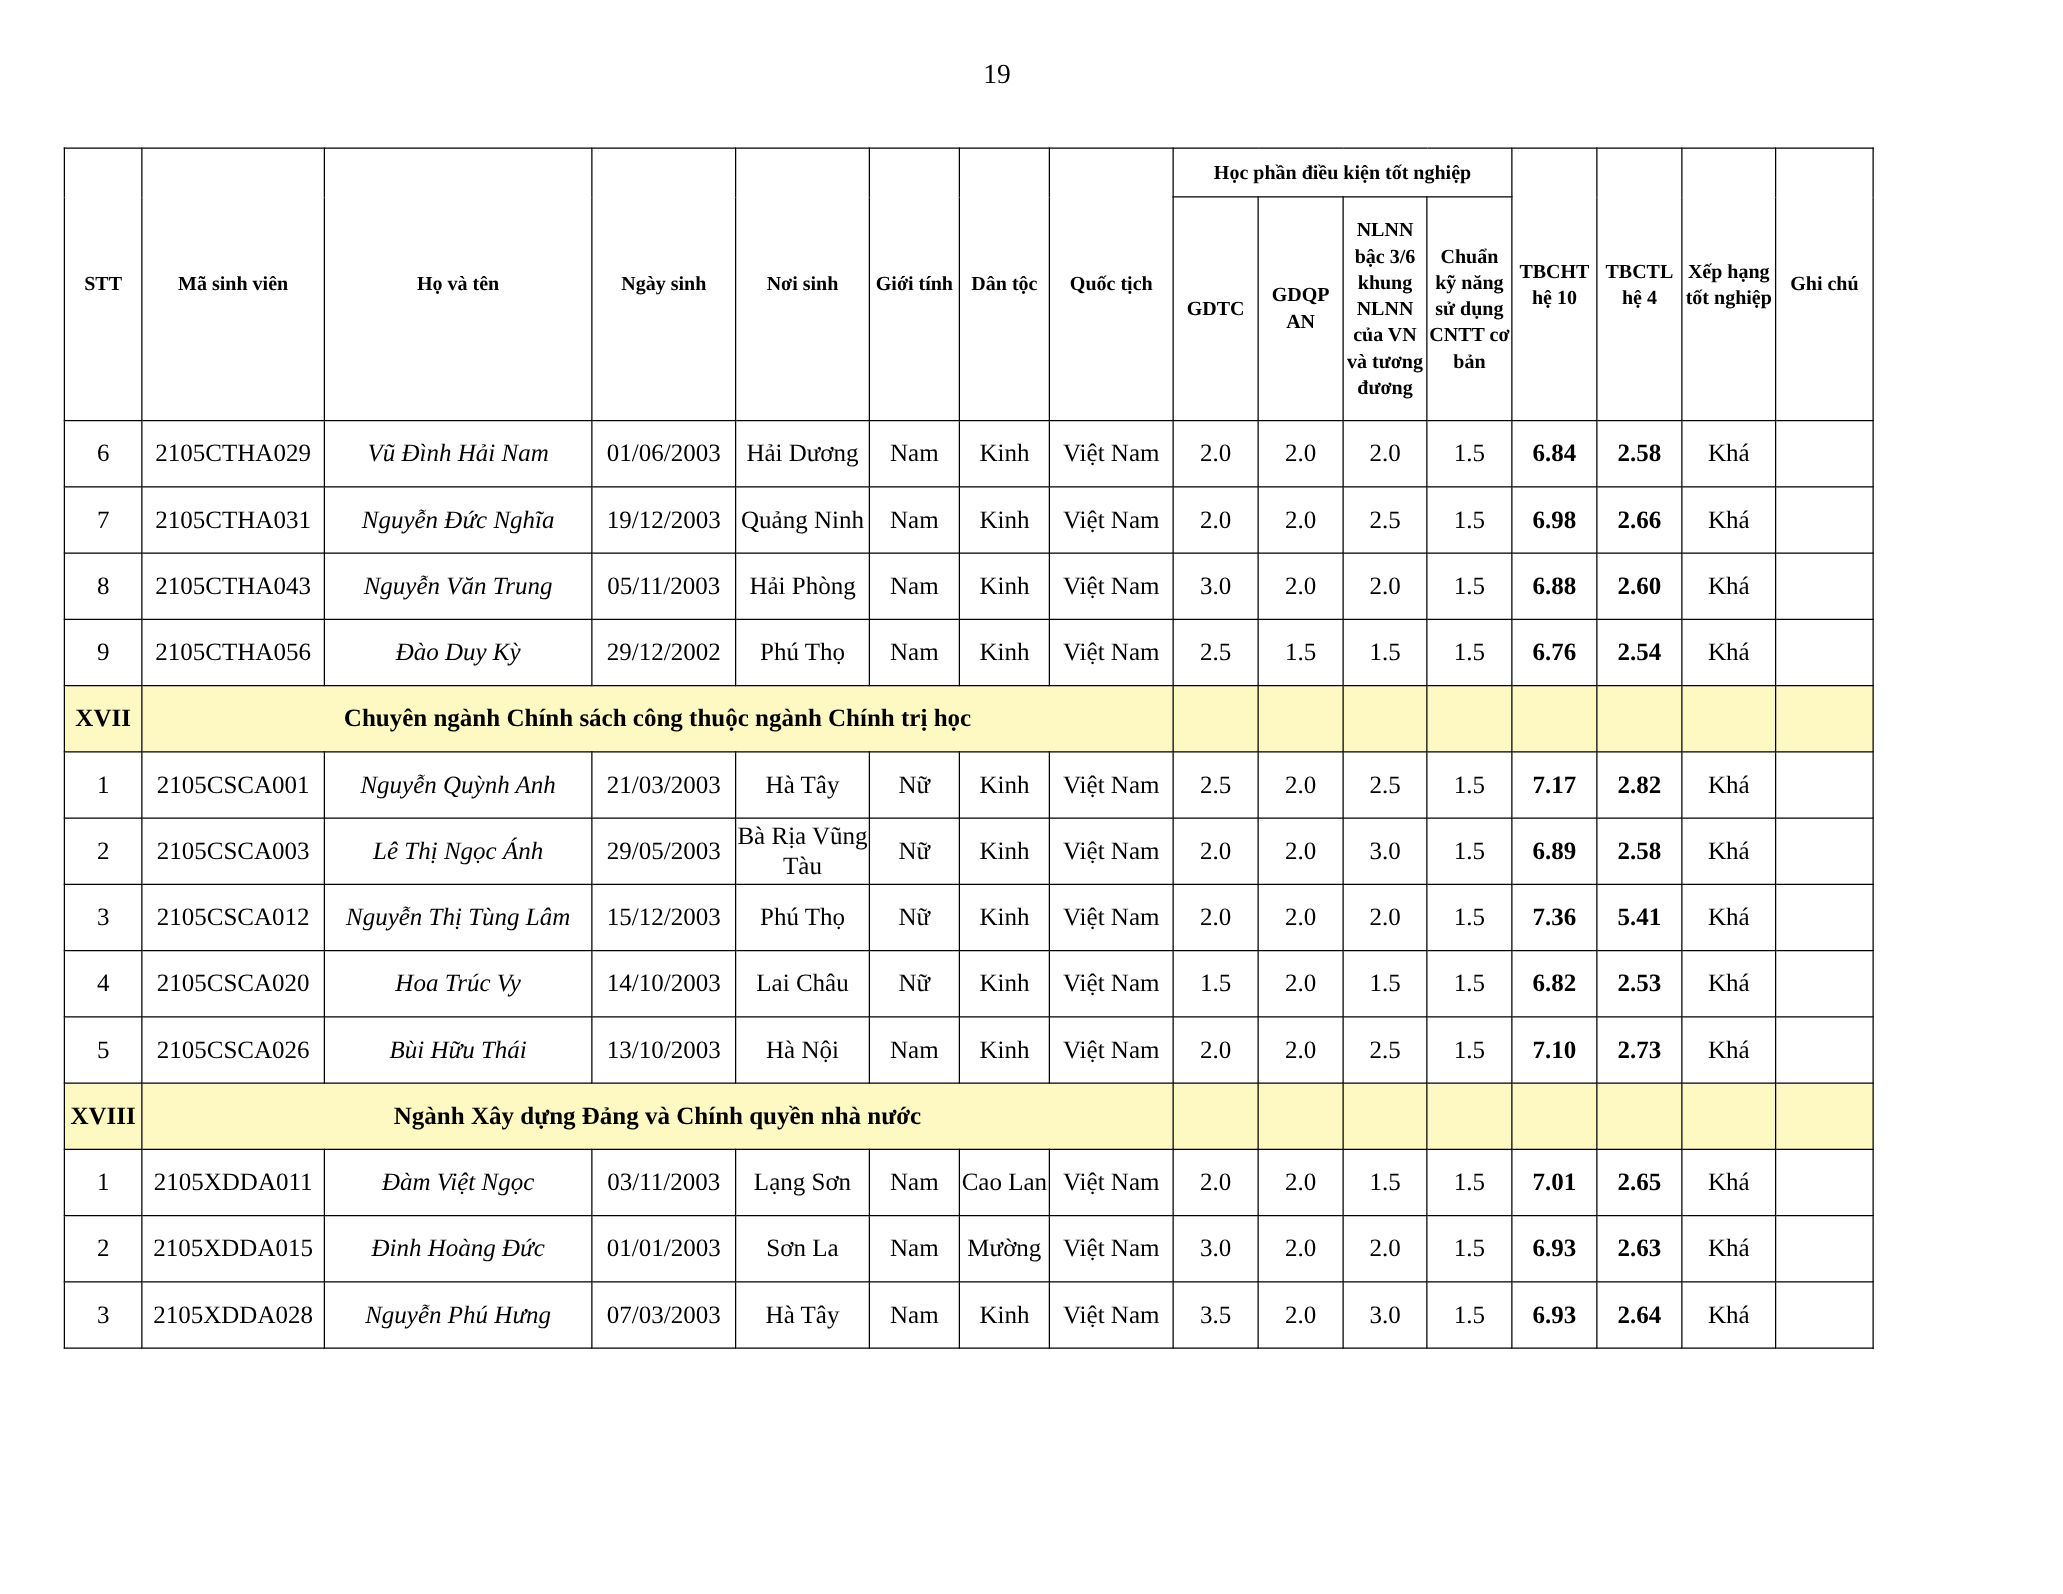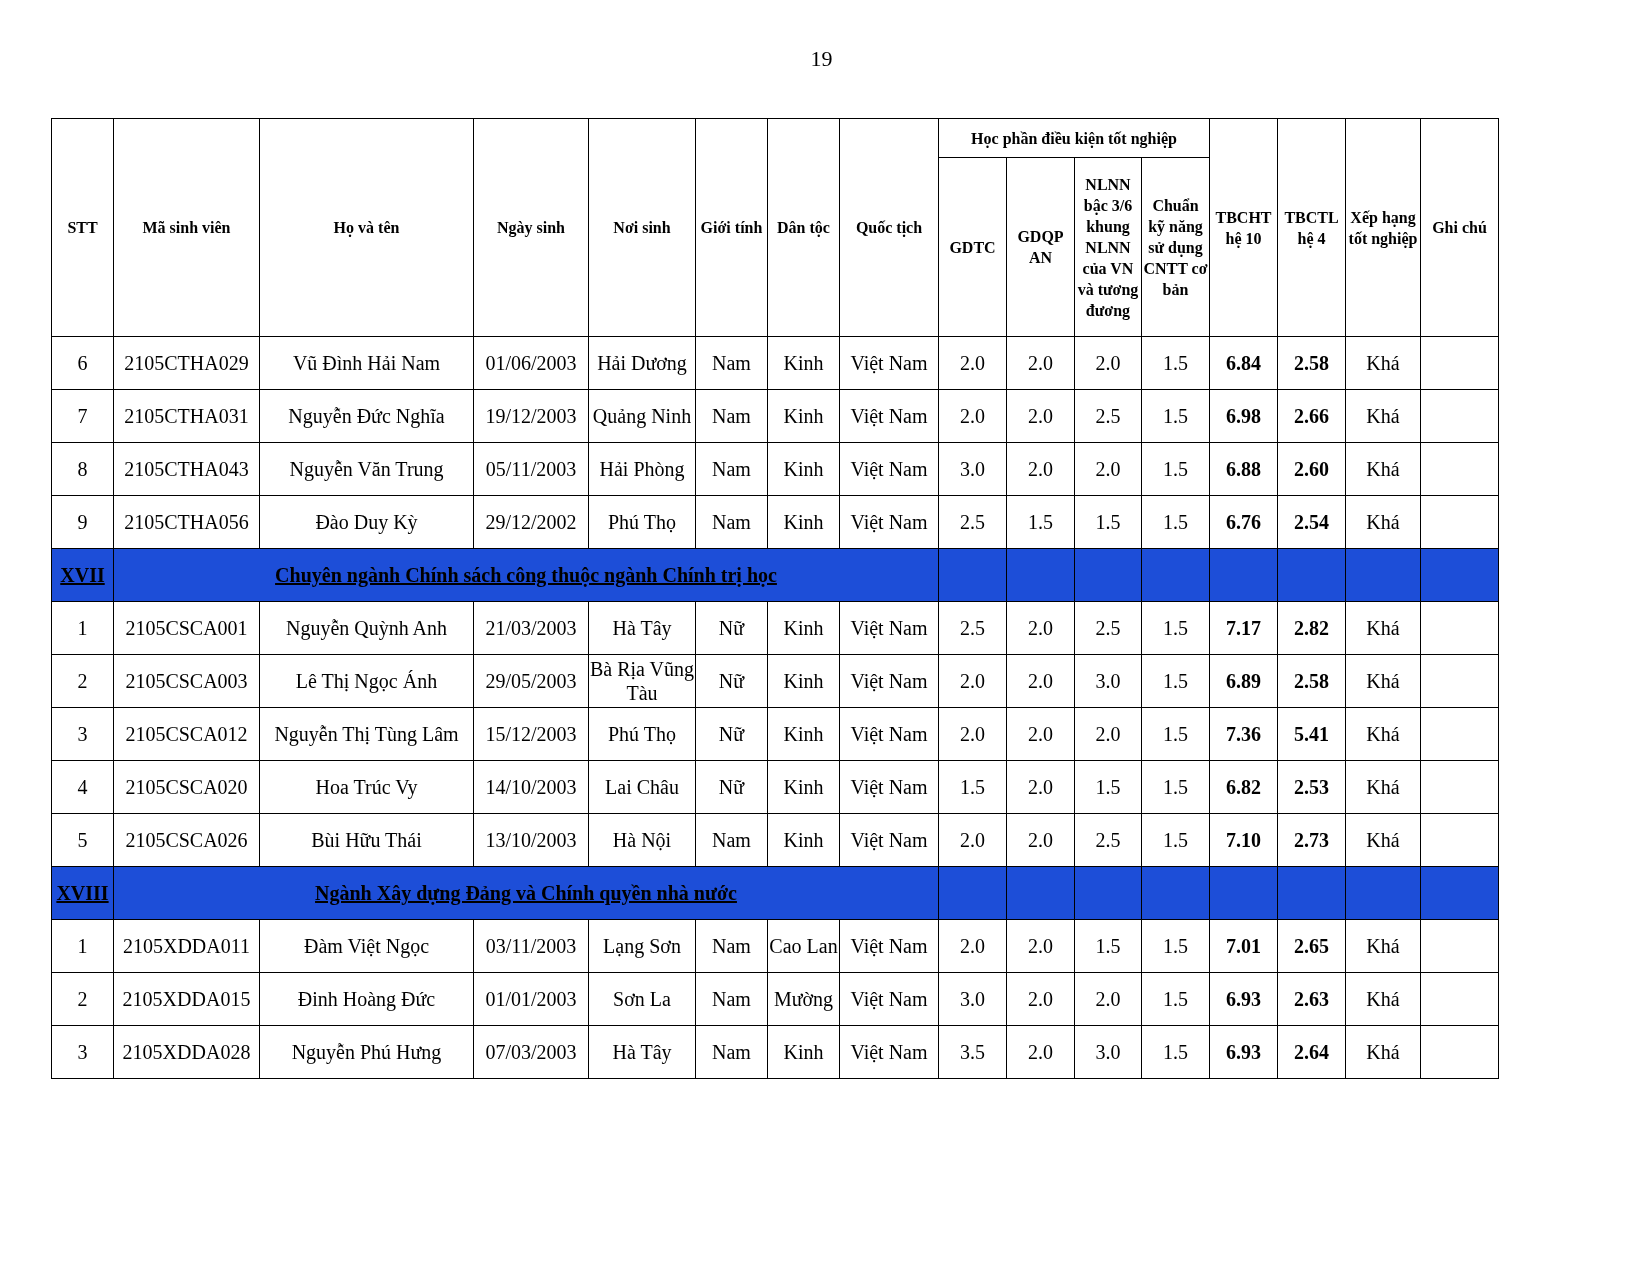--- a/index.html
+++ b/index.html
@@ -15,21 +15,20 @@
       color: #000;
       overflow: hidden;
     }
     .page-number {
       position: absolute;
       top: 46px;
       left: 0;
       width: 1595px;
       text-align: center;
       font-size: 22px;
-      padding-left: 24px;
     }
     table.grad {
       position: absolute;
       left: 51px;
       top: 118px;
       border-collapse: collapse;
       table-layout: fixed;
       width: 1447px;
     }
     table.grad td, table.grad th {
@@ -42,22 +41,22 @@
     }
     table.grad th {
       font-weight: bold;
       font-size: 16px;
       line-height: 21px;
     }
     th.big { font-size: 19px; line-height: 24px; }
     tr.head1 th { height: 38px; margin-left: 41px; }
     tr.head2 th { height: 178px; }
     tr.row td { height: 52px; }
-    tr.section td { height: 52px; background: #1d4ed8; text-decoration: underline; }
-    td.left { text-align: left; padding-left: 4px; }
+    tr.section td { height: 52px; background: #fef9c3; }
+    td.left { text-align: left; padding-left: 4px; font-style: italic; }
     td.bold { font-weight: bold; }
     td.sec-title { text-align: left; padding-left: 4px; font-weight: bold; font-size: 19px; }
     td.sec-num { font-weight: bold; font-size: 19px; }
   </style>
 </head>
 <body>
 
 <div class="page-number">19</div>
 
 <table class="grad">

